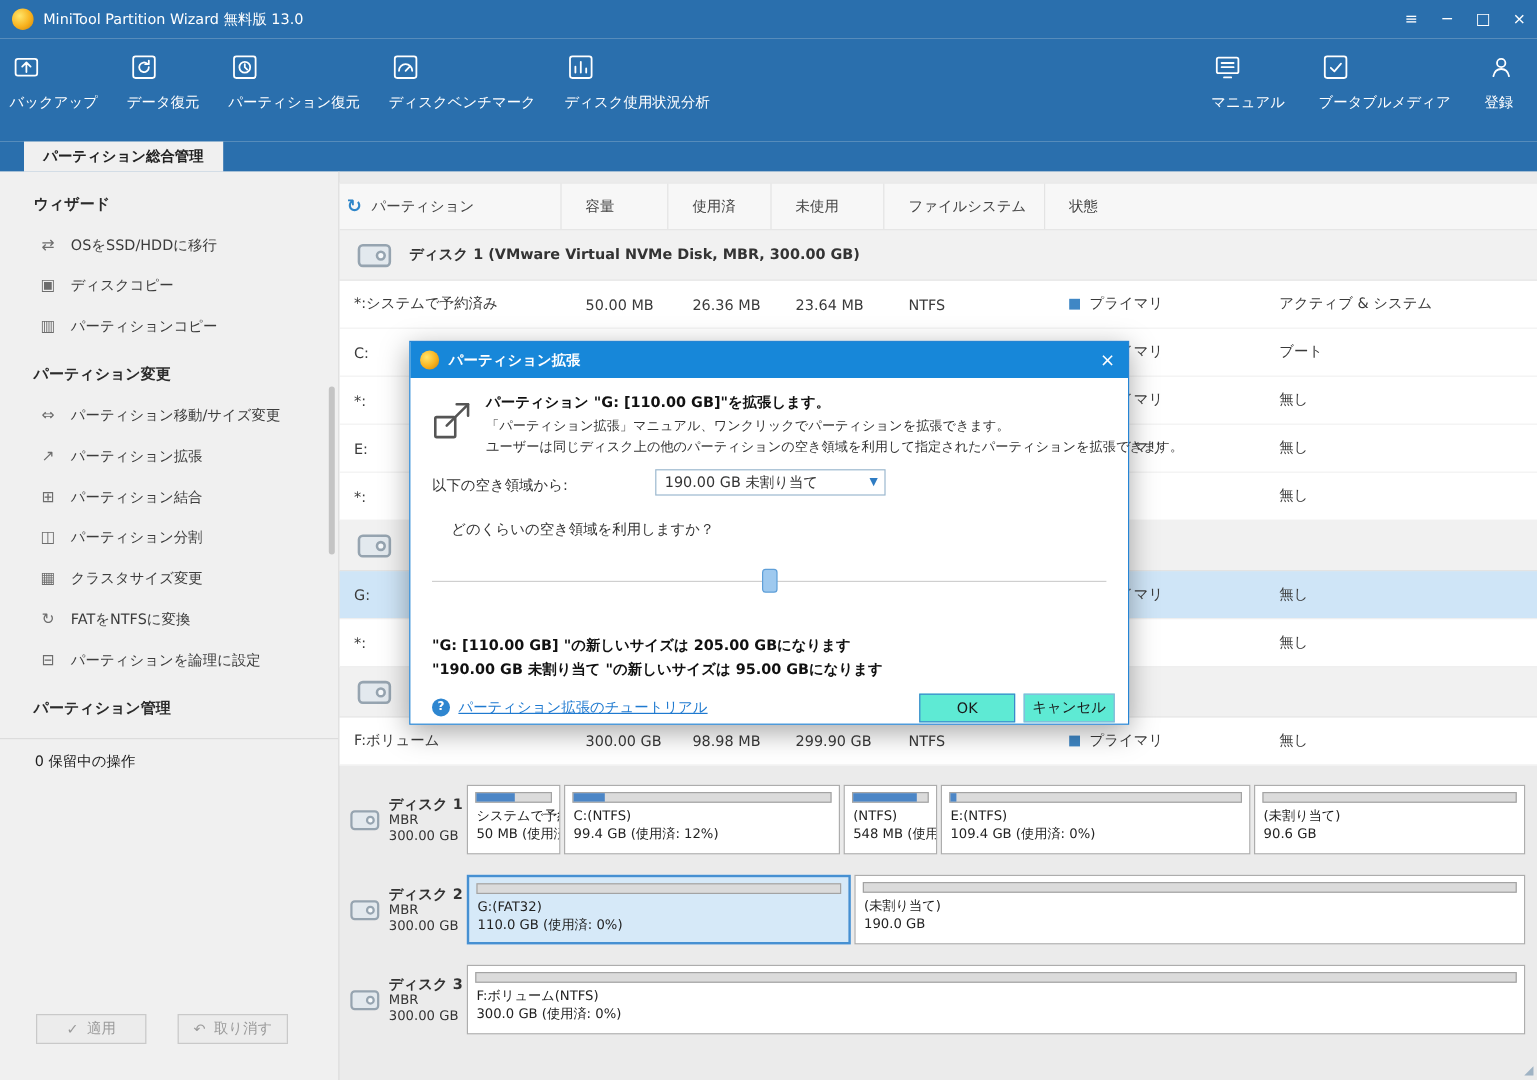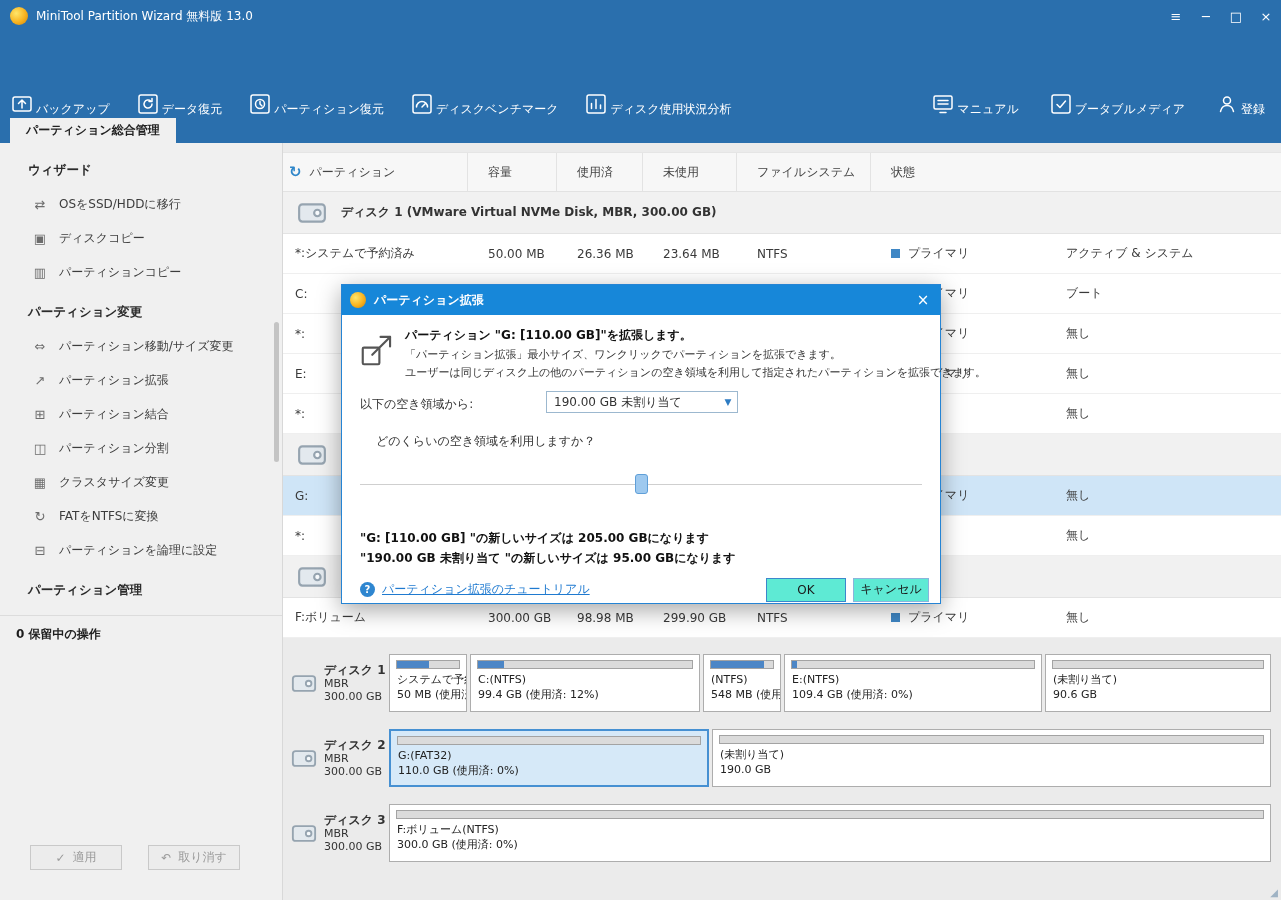--- a/index.html
+++ b/index.html
@@ -22,43 +22,43 @@
   .wincontrols{ margin-left:auto; display:flex; height:100%; }
   .wincontrols span{ width:30px; height:100%; display:flex; align-items:center;
     justify-content:center; font-size:13px; cursor:default; }
 
   
   .toolbar{ position:absolute; left:0; top:32px; width:1281px; height:86px;
     background:var(--chrome); display:flex; color:#fff; }
   .tgroup{ display:flex; }
   .tgroup.left{ padding-left:2px; gap:12px; }
   .tgroup.right{ margin-left:auto; padding-right:10px; gap:16px; }
-  .titem{ display:flex; align-items:flex-end;
+  .titem{ display:flex; flex-direction:column; align-items:flex-start;
     padding:10px 6px 0 6px; cursor:default; }
   .titem svg{ width:28px; height:28px; stroke:#fff; fill:none;
     stroke-width:1.5; stroke-linecap:round; stroke-linejoin:round; }
   .titem .tlabel{ margin-top:7px; font-size:12px; white-space:nowrap; }
 
   
   .tabbar{ position:absolute; left:0; top:118px; width:1281px; height:25px; background:var(--chrome); }
-  .tab{ display:inline-block; margin-left:10px; height:25px; line-height:25px;
+  .tab{ display:inline-block; margin-left:20px; height:25px; line-height:25px;
     padding:0 16px; background:#f0f0f0; color:#222; font-weight:bold; font-size:12px; }
 
   
   .sidebar{ position:absolute; left:0; top:143px; width:283px; height:757px;
     background:#f0f0f0; border-right:1px solid #d8d8d8; padding-top:10px; }
   .sb-title{ height:34px; display:flex; align-items:center; padding-left:28px;
     font-weight:bold; color:#2b2b2b; font-size:12.5px; }
   .sb-sec2{ margin-top:6px; }
   .sb-item{ height:34px; display:flex; align-items:center; padding-left:32px;
     gap:11px; cursor:default; color:#3c3c3c; }
   .sb-ico{ width:16px; text-align:center; color:#6d6d6d; font-size:13px; }
   .sb-divider{ margin-top:8px; border-top:1px solid #dcdcdc; }
-  .sb-pending{ height:36px; display:flex; align-items:center; padding-left:16px;
-    font-weight:bold; color:#1d1d1d; }
+  .sb-pending{ height:36px; display:flex; align-items:center; padding-left:29px;
+    font-weight:normal; color:#1d1d1d; }
   .sb-scrollbar{ position:absolute; right:3px; top:179px; width:5px; height:140px;
     background:#c4c4c4; border-radius:3px; }
   .sb-btn{ position:absolute; bottom:30px; width:92px; height:25px;
     background:#ececec; border:1px solid #c9c9c9; color:#9a9a9a;
     display:flex; align-items:center; justify-content:center; gap:7px; font-size:12px; }
   .sb-btn.apply{ left:30px; } .sb-btn.undo{ left:148px; }
 
   
   .main{ position:absolute; left:283px; top:143px; width:998px; height:757px; background:#ebebeb; }
   .spacer{ height:9px; }
@@ -524,21 +524,21 @@
   </div>
   <div class="dlg-body">
     <div class="dlg-icon">
       <svg viewBox="0 0 32 32">
           <rect x="4" y="14" width="14" height="14" rx="1"></rect>
           <path d="M12 20L27 5"></path>
           <path d="M19 5h8v8"></path>
         </svg>
     </div>
     <div class="dlg-heading">パーティション "G: [110.00 GB]"を拡張します。</div>
-    <div class="dlg-desc1">「パーティション拡張」最小サイズ、ワンクリックでパーティションを拡張できます。</div>
+    <div class="dlg-desc1">「パーティション拡張」マニュアル、ワンクリックでパーティションを拡張できます。</div>
     <div class="dlg-desc2">ユーザーは同じディスク上の他のパーティションの空き領域を利用して指定されたパーティションを拡張できます。</div>
 
     <div class="dlg-fromlabel">以下の空き領域から:</div>
     <div class="dlg-select">
       <span class="val">190.00 GB 未割り当て</span>
       <span class="arr">▼</span>
     </div>
 
     <div class="dlg-question">どのくらいの空き領域を利用しますか？</div>
 

